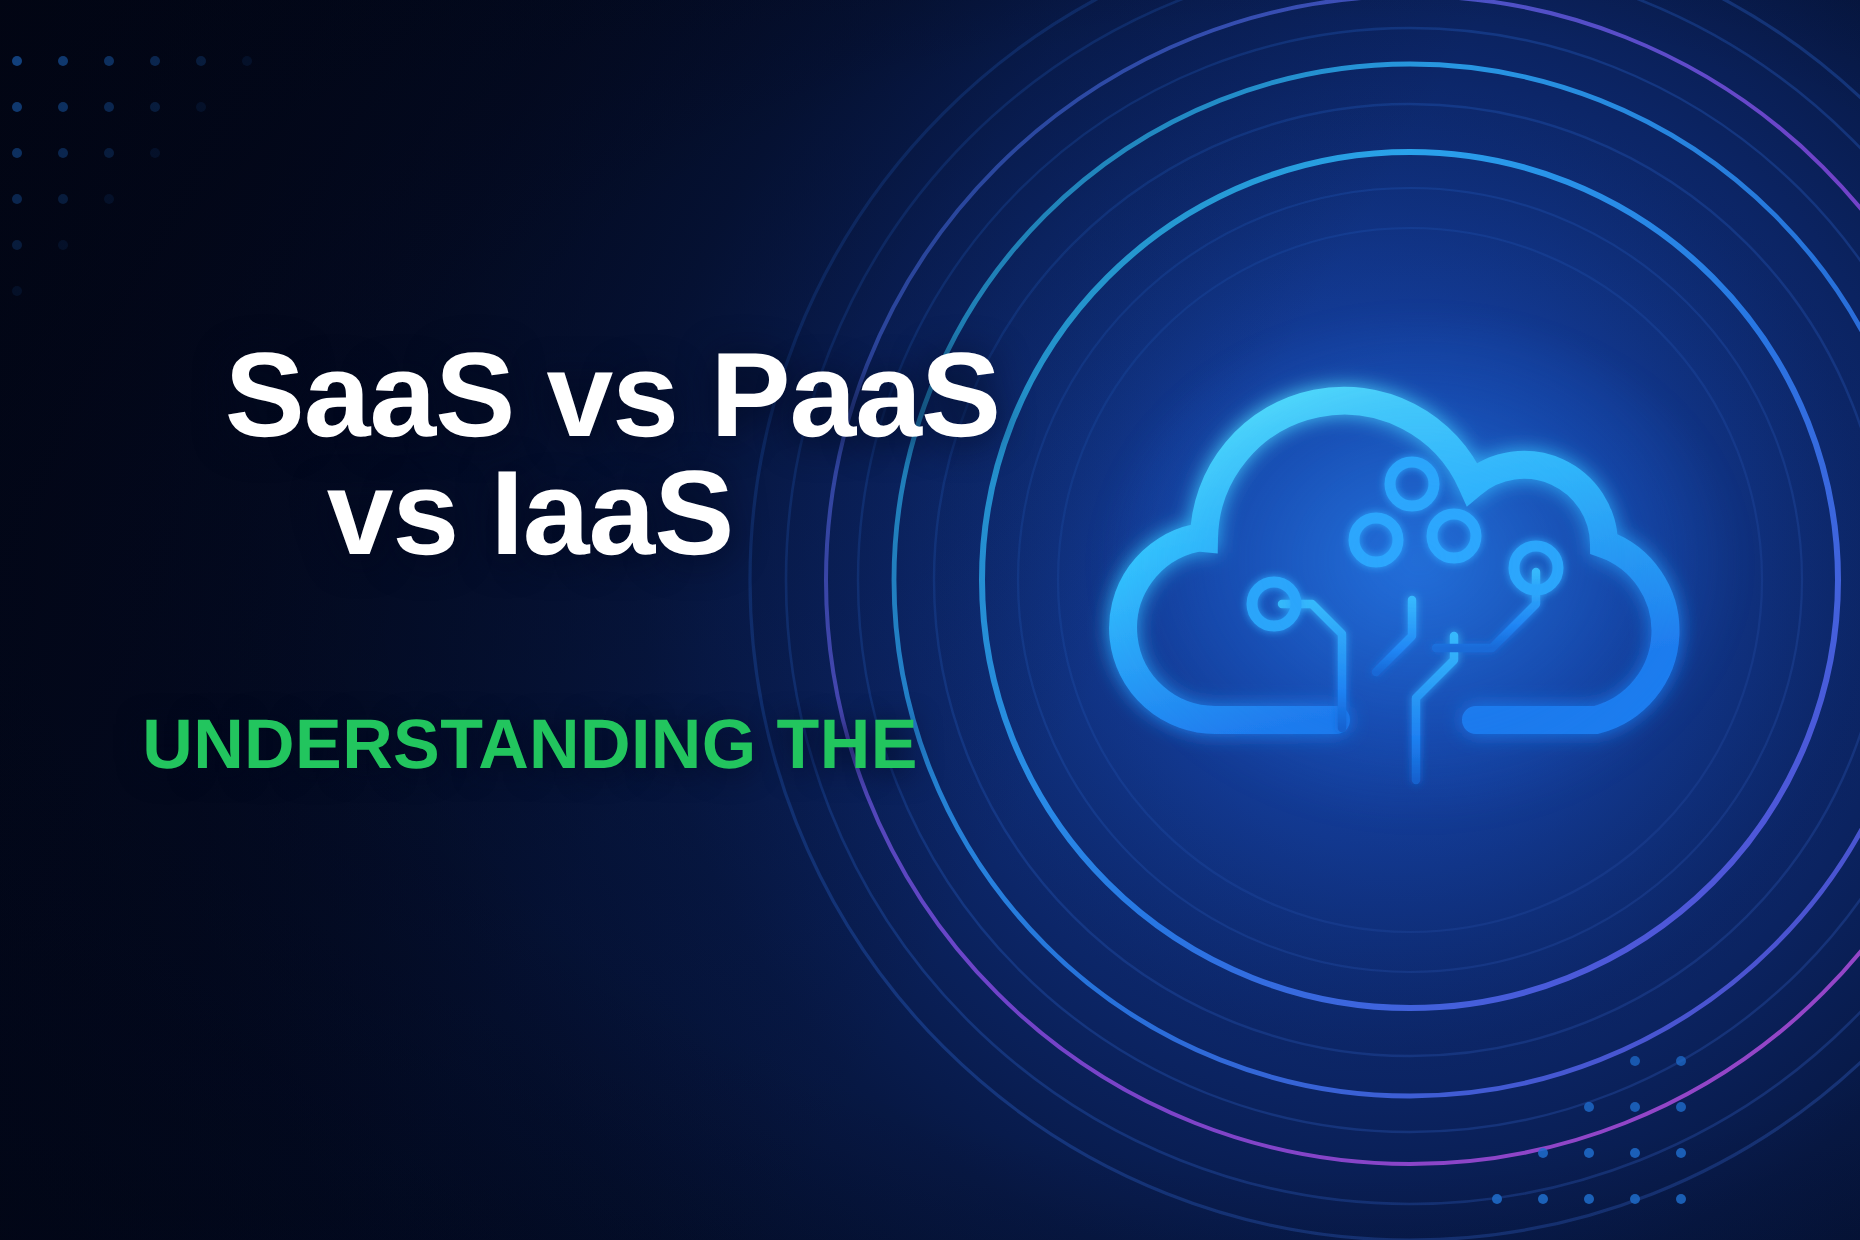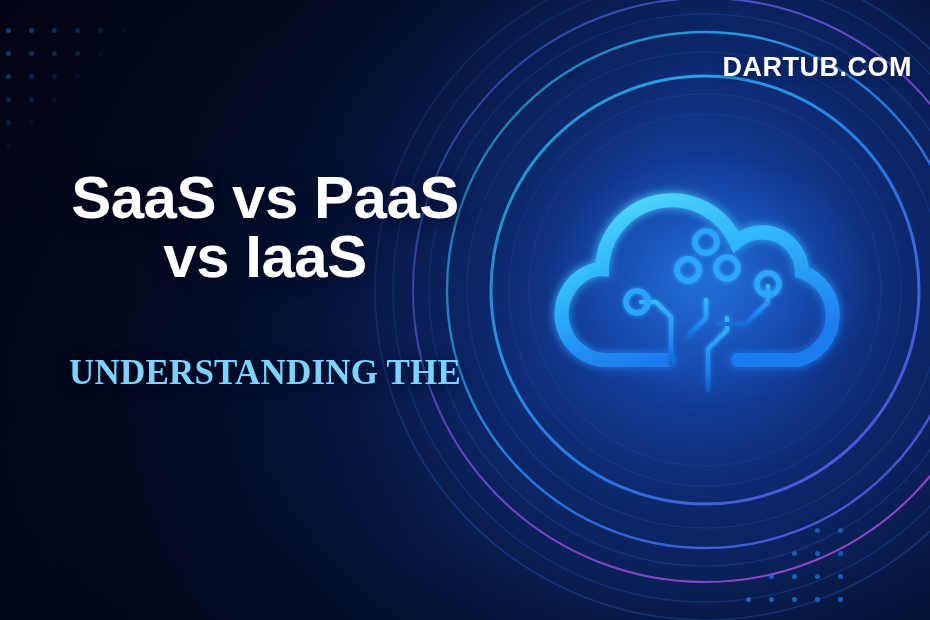--- a/index.html
+++ b/index.html
@@ -70,35 +70,34 @@
     left: 30px;
     top: 168px;
     width: 470px;
     color: #ffffff;
     font-size: 60px;
     font-weight: bold;
     line-height: 0.99;
     letter-spacing: -0.5px;
     text-shadow: 0 2px 18px rgba(0,8,30,0.85);
   }
-  .headline .line1 { display: block; text-align: center; }
+  .headline .line1 { display: block; text-align: right; }
   .headline .line2 { display: block; text-align: center; }
   .subhead {
     position: absolute;
     left: 24px;
     top: 352px;
     width: 482px;
-    color: #7dd3fc;
+    color: #22c55e;
     font-size: 35px;
     font-weight: bold;
     line-height: 1.22;
     text-align: center;
     letter-spacing: 0.2px;
     text-shadow: 0 2px 14px rgba(0,8,30,0.8);
-    font-family: Liberation Serif, serif;
   }
 
   
   .cloud-wrap {
     position: absolute;
     left: 540px;
     top: 150px;
     width: 340px;
     height: 280px;
   }
@@ -265,21 +264,20 @@
         <circle cx="148" cy="120" r="11" fill="none" stroke="#2fb4ff" stroke-width="5.5"></circle>
         <circle cx="187" cy="118" r="11" fill="none" stroke="#2fb4ff" stroke-width="5.5"></circle>
         <circle cx="228" cy="134" r="11" fill="none" stroke="#2fb4ff" stroke-width="5.5"></circle>
         <circle cx="97" cy="152" r="11" fill="none" stroke="#2fb4ff" stroke-width="5.5"></circle>
       </g>
     </svg>
   </div>
 
   <div class="bg-vignette"></div>
 
-  <div class="watermark">DARTUB.COM</div>
 
   <div class="headline">
     <span class="line1">SaaS vs PaaS</span>
     <span class="line2">vs IaaS</span>
   </div>
 
   <div class="subhead">
     <span>UNDERSTANDING THE</span><br>
   </div>
 

